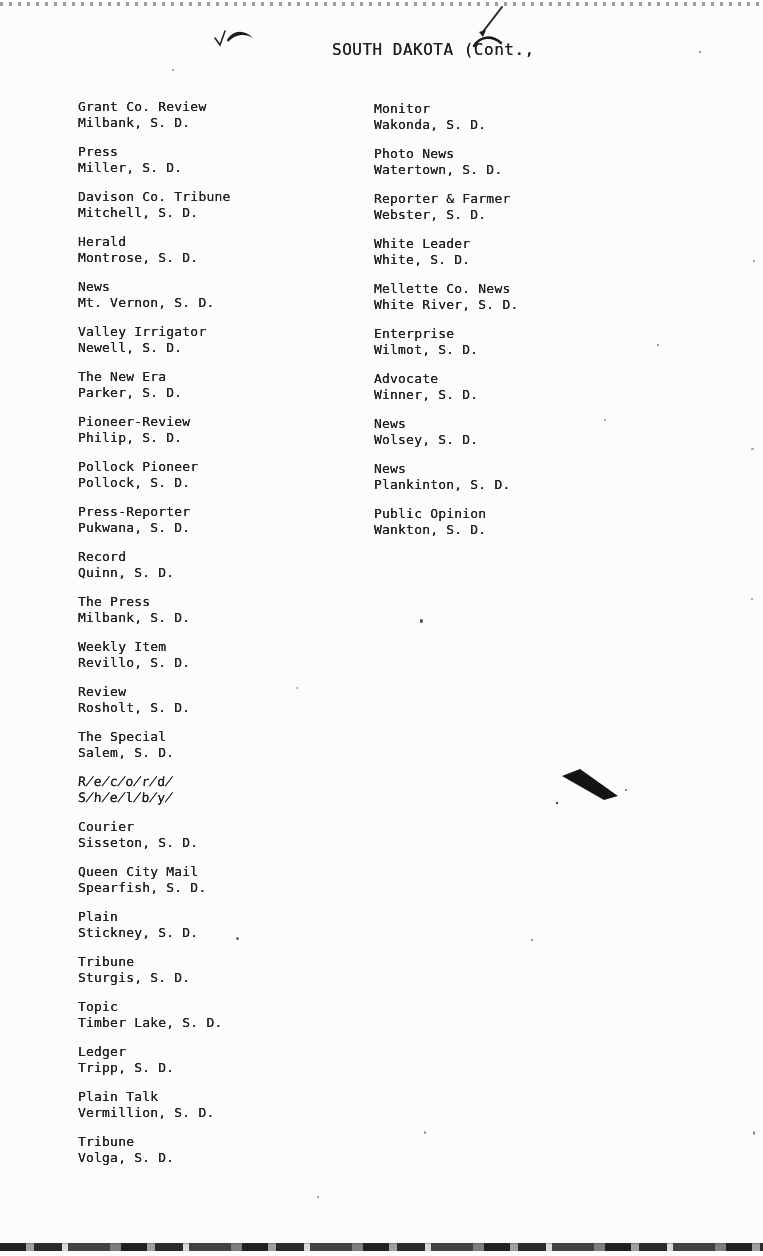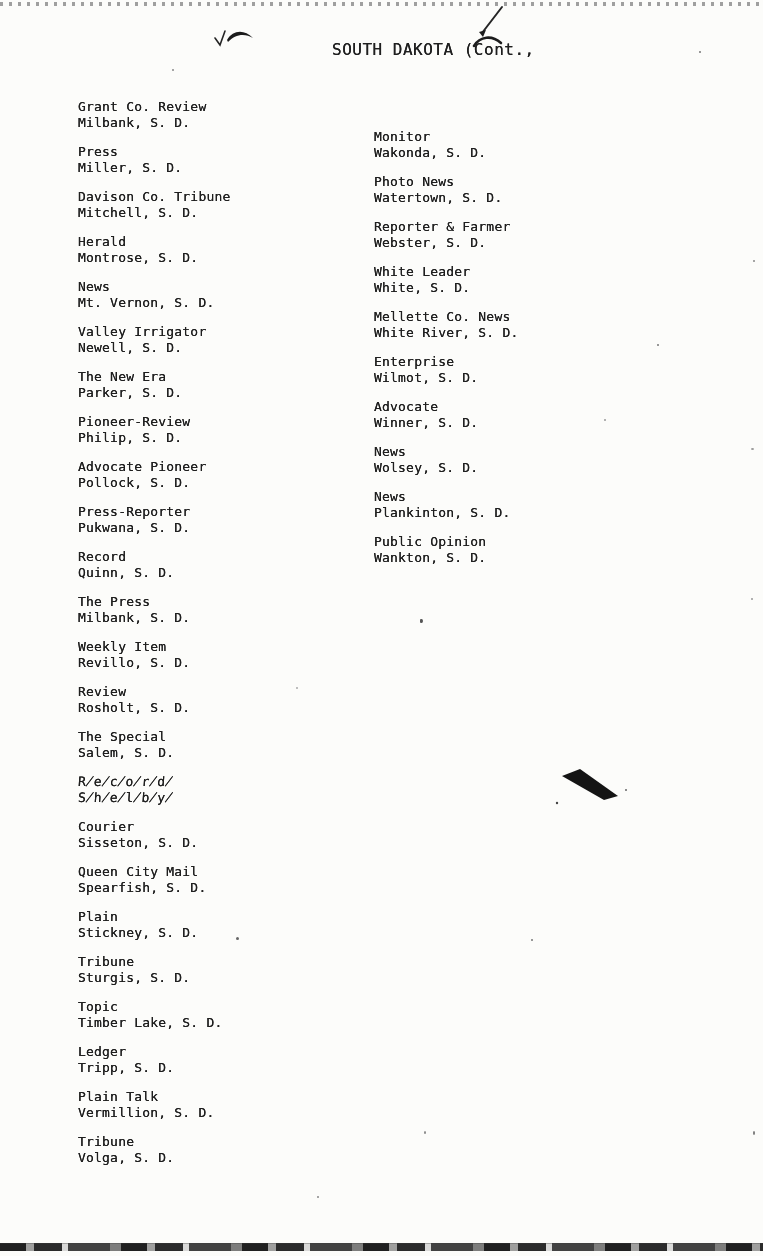--- a/index.html
+++ b/index.html
@@ -24,21 +24,21 @@
   .title{
     position:absolute;left:332px;top:42px;
     font-size:16px;line-height:15px;letter-spacing:.5px;
     text-shadow:0 0 .4px var(--ink);
     white-space:pre;
   }
   .col{
     position:absolute;display:flex;flex-direction:column;
   }
   .col-left{left:78px;top:99px;}
-  .col-right{left:374px;top:101px;margin-top:28px;}
+  .col-right{left:374px;top:101px;}
   .entry{margin-bottom:13px;}
   .line{
     font-size:13px;line-height:16px;letter-spacing:.2px;
     text-shadow:0 0 .4px var(--ink);
     white-space:pre;
   }
   .entry.struck .line{
     transform:skewX(-4deg);
     text-shadow:0 0 .6px var(--ink);
   }
@@ -113,21 +113,21 @@
       </div>
       <div class="entry">
         <div class="line">The New Era</div>
         <div class="line">Parker, S. D.</div>
       </div>
       <div class="entry">
         <div class="line">Pioneer-Review</div>
         <div class="line">Philip, S. D.</div>
       </div>
       <div class="entry">
-        <div class="line">Advocate Pioneer</div>
+        <div class="line">Pollock Pioneer</div>
         <div class="line">Pollock, S. D.</div>
       </div>
       <div class="entry">
         <div class="line">Press-Reporter</div>
         <div class="line">Pukwana, S. D.</div>
       </div>
       <div class="entry">
         <div class="line">Record</div>
         <div class="line">Quinn, S. D.</div>
       </div>

